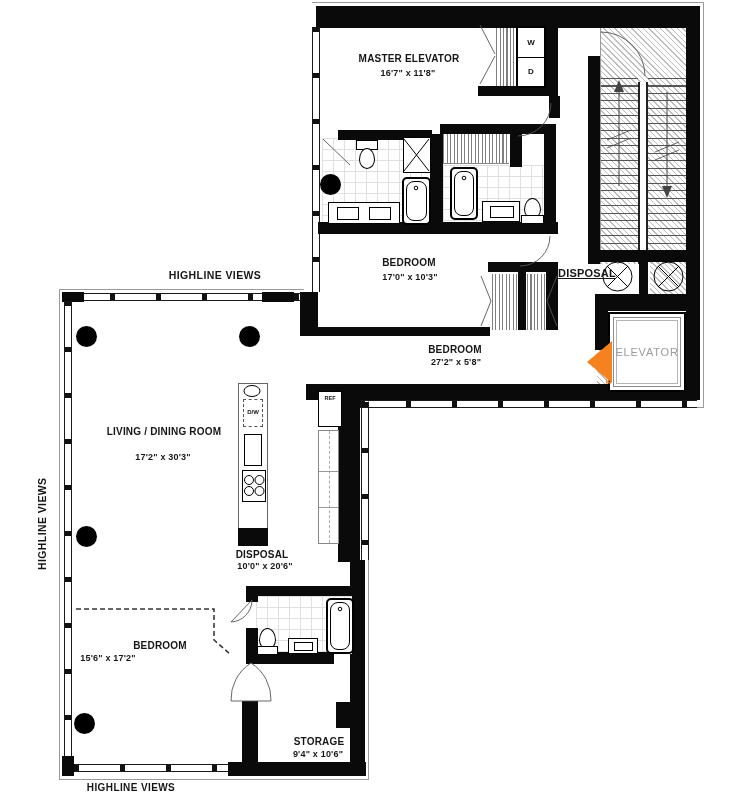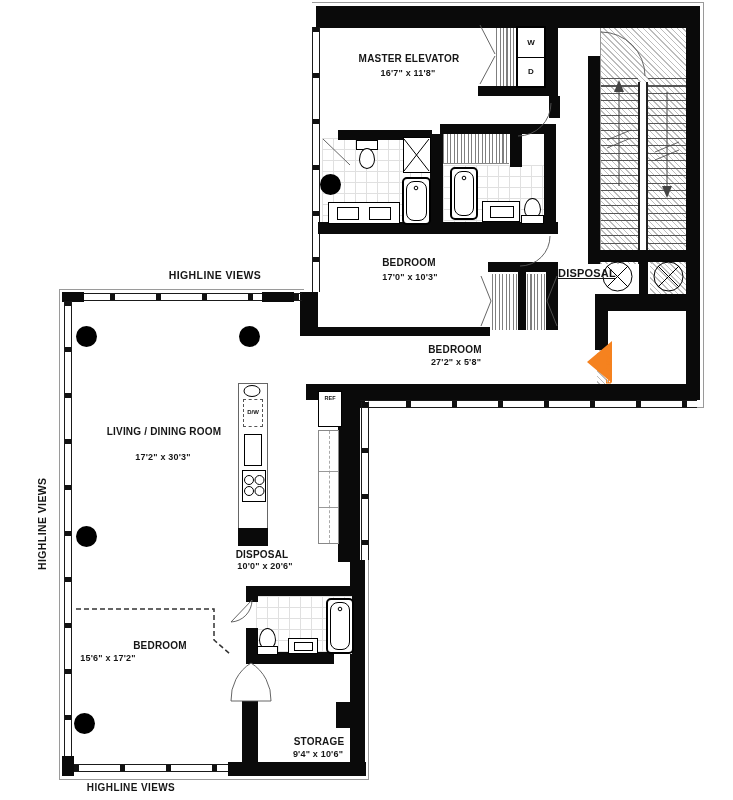--- a/index.html
+++ b/index.html
@@ -144,20 +144,26 @@
 
   <div class="tub" style="left:450px;top:167px;width:28px;height:53px;">
       <i></i>
     </div>
   <div class="box" style="left:482px;top:201px;width:38px;height:21px;">
     <div class="box" style="left:7px;top:4px;width:24px;height:12px;"></div>
   </div>
   <div class="wc-bowl" style="left:524px;top:198px;width:15px;height:19px;"></div>
   <div class="wc-tank" style="left:521px;top:215px;width:21px;height:7px;"></div>
 
+  <div class="elev-box" style="left:608px;top:312px;width:74px;height:76px;">
+    <div class="elev-in1"></div>
+    <div class="elev-in2">
+      <span class="elev-lbl">ELEVATOR</span>
+    </div>
+  </div>
   <div class="entry-tri" style="left:587px;top:341px;"></div>
   <div class="entry-lbl" style="left:604px;top:340px;height:44px;">ENTRY</div>
 
   <div class="box" style="left:238px;top:383px;width:30px;height:163px;border-color:#666;"></div>
   <div class="dash-box" style="left:243px;top:399px;width:20px;height:28px;"></div>
   <div class="tiny" style="left:244px;top:409px;width:18px;">D/W</div>
   <div class="box" style="left:244px;top:434px;width:18px;height:32px;"></div>
   <div class="box" style="left:242px;top:470px;width:24px;height:32px;"></div>
   <div class="wall" style="left:238px;top:528px;width:30px;height:18px;"></div>
 

